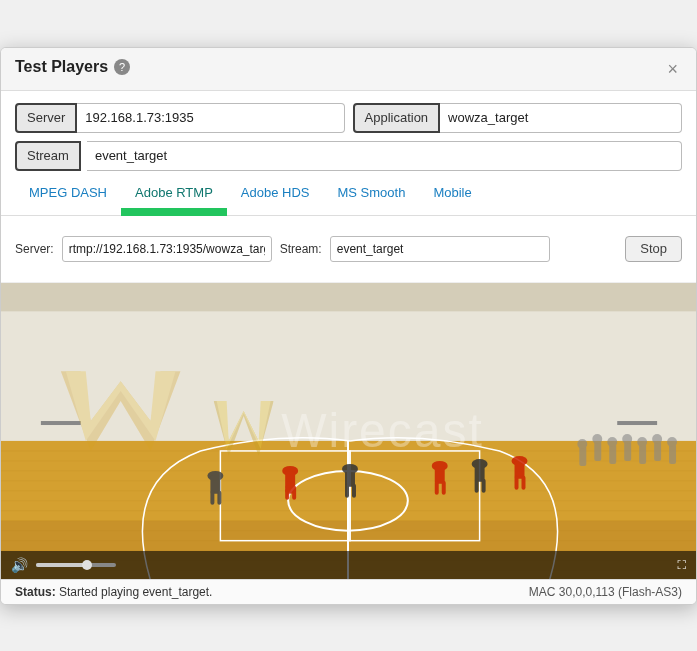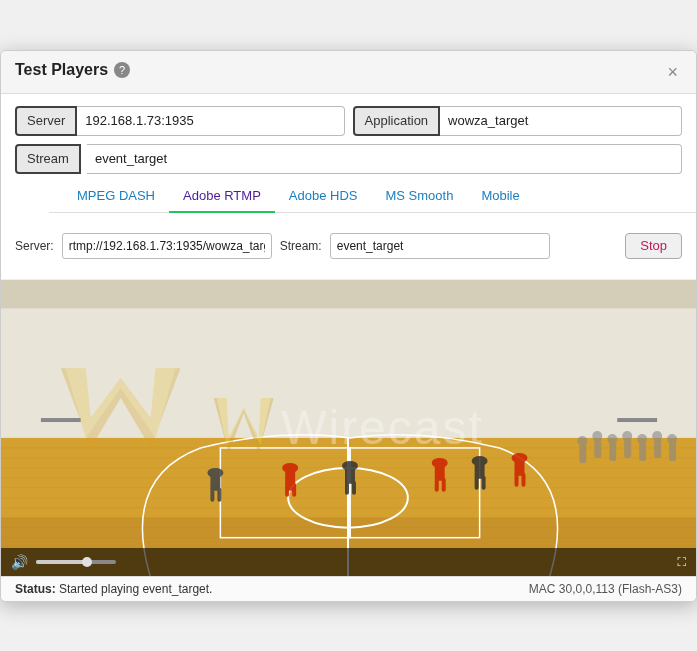--- a/index.html
+++ b/index.html
@@ -99,34 +99,33 @@
     }
     .server-group, .app-group {
       display: flex;
       flex: 1;
     }
     .tabs-row {
       display: flex;
       border-bottom: 1px solid #ddd;
       padding: 0 14px;
       gap: 0;
-      margin-left: 48px;
     }
     .tab {
       padding: 8px 14px;
       font-size: 13px;
       cursor: pointer;
       color: #1a7fc1;
       border-bottom: 2px solid transparent;
       margin-bottom: -1px;
       white-space: nowrap;
     }
     .tab.active {
-      color: #4c1d95;
-      border-bottom: 2px solid #22c55e;
+      color: #0f766e;
+      border-bottom: 8px solid #22c55e;
       font-weight: 500;
     }
     .player-controls {
       display: flex;
       align-items: center;
       padding: 20px 14px;
       gap: 8px;
       border-bottom: 1px solid #eee;
     }
     .ctrl-label {
@@ -146,21 +145,21 @@
     .ctrl-input.stream-ctrl { width: 220px; }
     .stop-btn {
       margin-left: auto;
       background: #f0f0f0;
       border: 1px solid #aaa;
       border-radius: 4px;
       padding: 4px 14px;
       font-size: 13px;
       cursor: pointer;
       height: 26px;
-      color: #be185d;
+      color: #404040;
     }
     .video-container {
       position: relative;
       width: 100%;
       height: 296px;
       background: #0369a1;
       overflow: hidden;
     }
     
     .court-bg {

